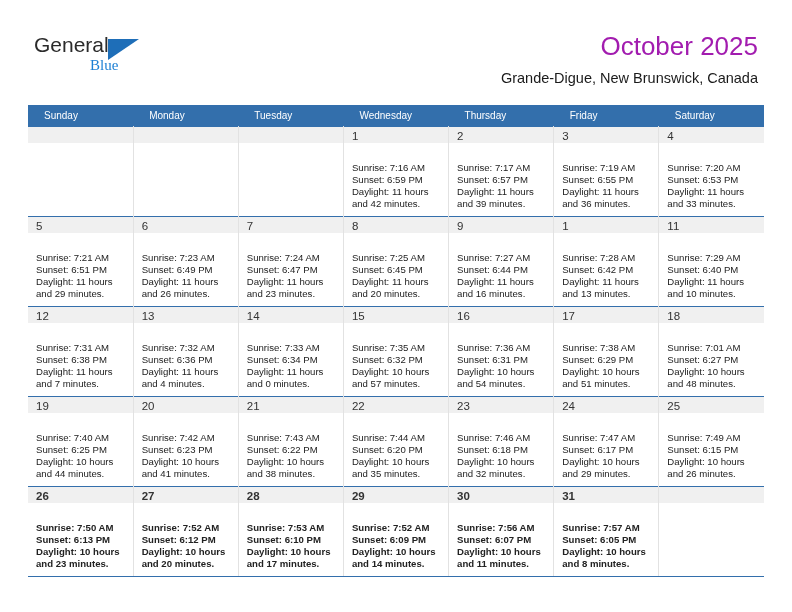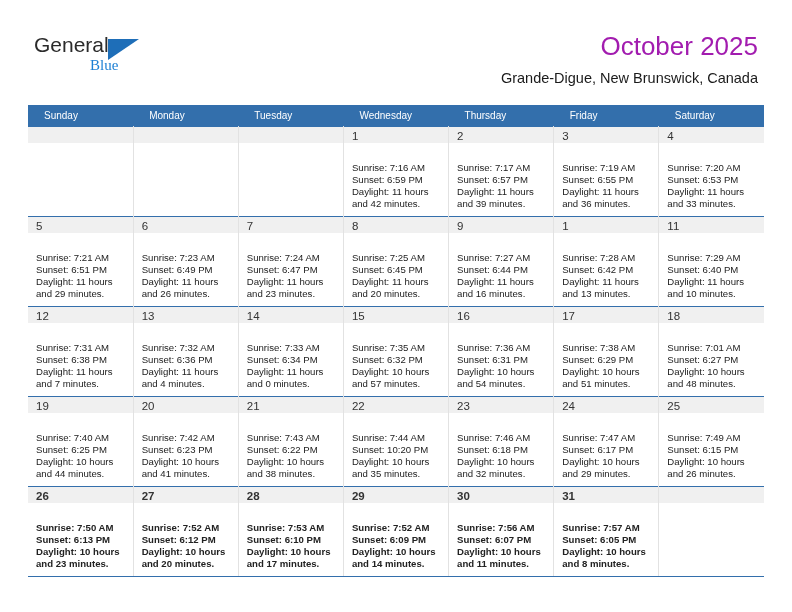--- a/index.html
+++ b/index.html
@@ -388,21 +388,21 @@
               <div>Sunrise: 7:43 AM</div>
               <div>Sunset: 6:22 PM</div>
               <div>Daylight: 10 hours</div>
               <div>and 38 minutes.</div>
             </div>
           </td>
           <td>
             <span class="daynum">22</span>
             <div class="cell-body">
               <div>Sunrise: 7:44 AM</div>
-              <div>Sunset: 10:20 PM</div>
+              <div>Sunset: 6:20 PM</div>
               <div>Daylight: 10 hours</div>
               <div>and 35 minutes.</div>
             </div>
           </td>
           <td>
             <span class="daynum">23</span>
             <div class="cell-body">
               <div>Sunrise: 7:46 AM</div>
               <div>Sunset: 6:18 PM</div>
               <div>Daylight: 10 hours</div>

